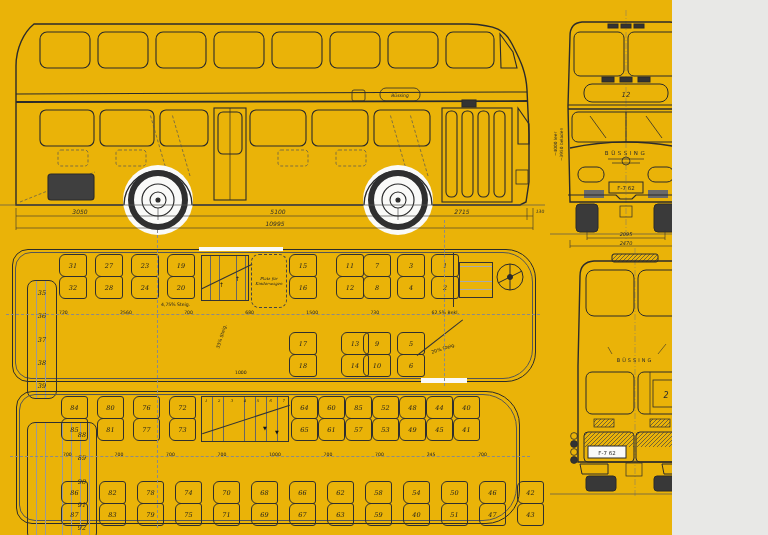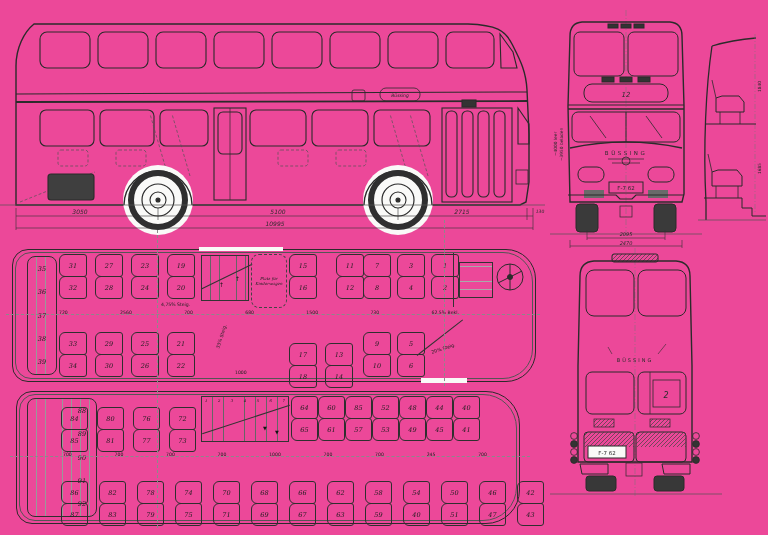--- a/index.html
+++ b/index.html
@@ -1,26 +1,26 @@
 <!DOCTYPE html>
 <html><head>
 <meta charset="utf-8">
 <style>
   html,body{margin:0;padding:0;background:#e8e8e6;}
-  #canvas{position:relative;width:768px;height:535px;background:#ec4899;overflow:hidden;
+  #canvas{position:relative;width:672px;height:535px;background:#eab308;overflow:hidden;
           font-family:"DejaVu Sans",sans-serif;color:#2b2b2b;}
   svg{position:absolute;overflow:visible;}
   svg text{fill:#2b2b2b;font-family:"DejaVu Sans",sans-serif;}
   
   .plan{position:absolute;border:1.6px solid #2b2b2b;}
   .plan::before{content:"";position:absolute;inset:2px;border:0.8px solid #555;border-radius:inherit;pointer-events:none;}
   .plan.lower{left:12px;top:249px;width:522px;height:131px;border-radius:16px 30px 30px 16px;}
   .plan.upper{left:16px;top:391px;width:502px;height:131px;border-radius:16px 34px 34px 16px;}
   .bench{position:absolute;border:1px solid #2f2f2f;border-radius:8px;display:flex;flex-direction:column;
-         background:repeating-linear-gradient(90deg,transparent 0 8px,#999 8px 8.8px);}
+         background:repeating-linear-gradient(90deg,transparent 0 8px,#999 8px 8.8px);margin-top:24px;}
   .bench-seat{flex:1;display:flex;align-items:center;justify-content:center;
               font:italic 6.5px "DejaVu Serif",serif;color:#1d1d1d;}
   .seat-row{position:absolute;display:flex;}
   .pair{display:flex;flex-direction:column;align-items:flex-end;}
   .cell{width:26px;height:21px;border:1px solid #2f2f2f;border-radius:6px 3px 3px 6px;margin-top:-1px;
         display:flex;align-items:center;justify-content:center;
         font:italic 6.5px "DejaVu Serif",serif;color:#1d1d1d;background:transparent;}
   .u .cell{width:25px;}
   .dims-strip{position:absolute;display:flex;justify-content:space-between;
               font:4.6px "DejaVu Sans",sans-serif;color:#222;}
@@ -328,40 +328,21 @@
         </div>
         <div class="pair">
           <div class="cell">3</div>
           <div class="cell">4</div>
         </div>
         <div class="pair">
           <div class="cell">1</div>
           <div class="cell">2</div>
         </div>
       </div>
-    <div class="seat-row" style="left:46px;top:83px;gap:8px;">
-
-    <div class="pair">
-          <div class="cell">33</div>
-          <div class="cell">34</div>
-        </div>
-        <div class="pair">
-          <div class="cell">29</div>
-          <div class="cell">30</div>
-        </div>
-        <div class="pair">
-          <div class="cell">25</div>
-          <div class="cell">26</div>
-        </div>
-        <div class="pair">
-          <div class="cell">21</div>
-          <div class="cell">22</div>
-        </div>
-      </div>
-    <div class="seat-row" style="left:276px;top:94px;gap:8px;">
+    <div class="seat-row" style="left:276px;top:83px;gap:24px;">
 
     <div class="pair">
           <div class="cell">17</div>
           <div class="cell">18</div>
         </div>
         <div class="pair">
           <div class="cell">13</div>
           <div class="cell">14</div>
         </div>
       </div>
@@ -415,21 +396,21 @@
   <div class="plan upper">
     <div class="bench" style="left:10px;top:6px;width:28px;height:117px;padding-left:40px;">
 
     <div class="bench-seat">88</div>
         <div class="bench-seat">89</div>
         <div class="bench-seat">90</div>
         <div class="bench-seat">91</div>
         <div class="bench-seat">92</div>
       </div>
 
-    <div class="seat-row u" style="left:44px;top:5px;gap:9px;margin-top:11px;">
+    <div class="seat-row u" style="left:44px;top:5px;gap:9px;">
 
     <div class="pair">
           <div class="cell">84</div>
           <div class="cell">85</div>
         </div>
         <div class="pair">
           <div class="cell">80</div>
           <div class="cell">81</div>
         </div>
         <div class="pair">

